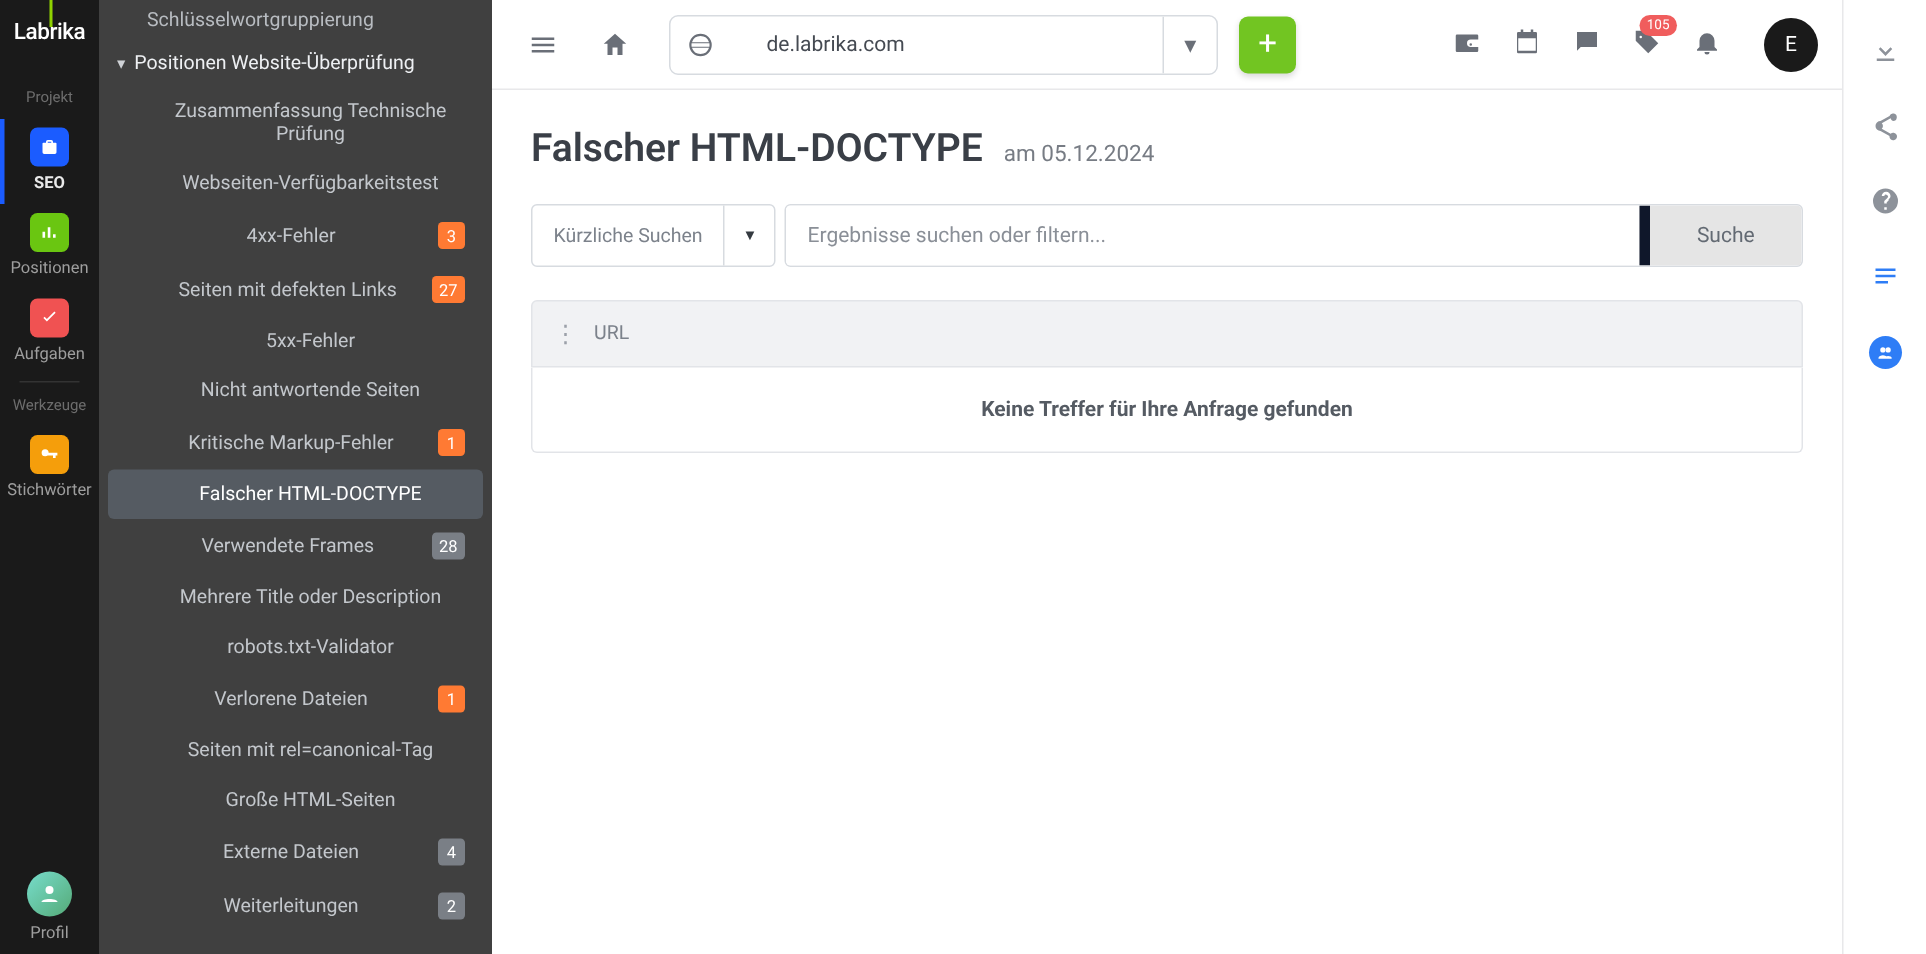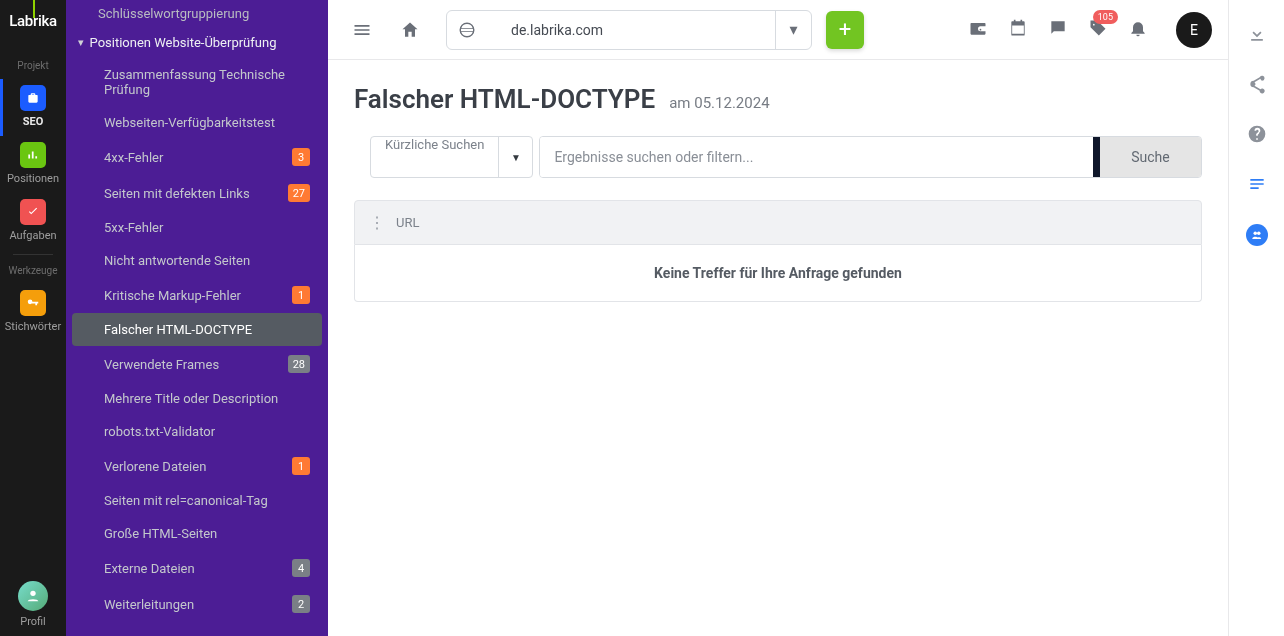--- a/index.html
+++ b/index.html
@@ -15,29 +15,29 @@
 .rail .rail-icon{width:26px;height:26px;border-radius:5px;display:flex;align-items:center;justify-content:center;margin-bottom:4px;}
 .rail .i-blue{background:#1b5cff;}
 .rail .i-green{background:#6ac611;}
 .rail .i-red{background:#f05252;}
 .rail .i-orange{background:#f59e0b;}
 .rail .rail-icon svg{width:14px;height:14px;fill:#fff;}
 .rail .spacer{flex:1;}
 .rail .profile-icon{width:30px;height:30px;border-radius:50%;background:linear-gradient(135deg,#7dc,#5a7);display:flex;align-items:center;justify-content:center;margin-bottom:4px;}
 .rail hr{width:40px;border:none;border-top:1px solid #333;margin:4px 0;}
 
-.sidebar{width:262px;background:#4c1d95;height:636px;color:#dfe1e4;font-size:13px;overflow-y:auto;position:relative;}
+.sidebar{width:262px;background:#404040;height:636px;color:#dfe1e4;font-size:13px;overflow-y:auto;position:relative;}
 .sidebar::-webkit-scrollbar{width:6px;}
 .sidebar::-webkit-scrollbar-thumb{background:#4b5158;border-radius:3px;}
 .sidebar .truncated{padding:6px 16px 6px 32px;color:#b8bcc1;}
 .sidebar .group-header{display:flex;align-items:center;padding:8px 12px;color:#eef0f3;cursor:pointer;}
 .sidebar .group-header .chev{margin-right:6px;font-size:11px;color:#cfd2d6;}
 .sidebar .item{display:flex;align-items:center;padding:9px 12px 9px 32px;cursor:pointer;color:#c3c7cc;border-radius:4px;margin:0 6px;}
 .sidebar .item.active{background:#555b62;color:#fff;}
-.sidebar .item .label{flex:1;}
+.sidebar .item .label{flex:1;text-align:center;}
 .sidebar .badge{display:inline-flex;align-items:center;justify-content:center;min-width:18px;height:18px;padding:0 5px;border-radius:3px;background:#ff7a33;color:#fff;font-size:11px;margin-left:8px;}
 .sidebar .badge.gray{background:#7a7f86;}
 
 .workspace{flex:1;display:flex;height:636px;}
 .main{flex:1;min-width:0;display:flex;flex-direction:column;}
 .topbar{height:60px;border-bottom:1px solid #e8e8ea;display:flex;align-items:center;padding:0 16px;}
 .icon-btn{width:36px;height:36px;display:flex;align-items:center;justify-content:center;border-radius:4px;cursor:pointer;color:#6a6f78;}
 .icon-btn svg{width:20px;height:20px;fill:currentColor;}
 .site-picker{display:flex;align-items:center;border:1px solid #d7dbe0;border-radius:6px;height:40px;margin-left:18px;overflow:hidden;gap:24px;}
 .site-picker .globe{width:40px;display:flex;align-items:center;justify-content:center;color:#6a6f78;}
@@ -48,21 +48,21 @@
 .topbar .grow{flex:1;}
 .top-icon{position:relative;margin:0 10px;color:#6a6f78;cursor:pointer;}
 .top-icon svg{width:20px;height:20px;fill:currentColor;}
 .count-badge{position:absolute;top:-8px;right:-10px;background:#f05d5d;color:#fff;font-size:9px;padding:1px 5px;border-radius:9px;line-height:12px;}
 .avatar-circle{width:36px;height:36px;border-radius:50%;background:#1a1a1a;color:#fff;display:flex;align-items:center;justify-content:center;margin-left:18px;font-size:14px;}
 
 .content{padding:24px 26px;flex:1;position:relative;}
 h1{font-size:26px;font-weight:600;color:#3a3f47;display:inline-block;}
 .page-date{font-size:15px;color:#777c84;margin-left:10px;}
 .filter-row{display:flex;margin-top:22px;gap:6px;}
-.recent{display:flex;align-items:flex-start;border:1px solid #d7dbe0;border-radius:4px;height:42px;margin-left:16px;}
+.recent{display:flex;align-items:center;border:1px solid #d7dbe0;border-radius:4px;height:42px;}
 .recent .rlabel{padding:0 14px;color:#7c828b;font-size:13px;}
 .recent .rcaret{width:34px;height:100%;border-left:1px solid #d7dbe0;display:flex;align-items:center;justify-content:center;color:#343a40;font-size:10px;}
 .search-wrap{flex:1;display:flex;border:1px solid #d7dbe0;border-radius:4px;overflow:hidden;}
 .search-wrap input{flex:1;border:none;outline:none;padding:0 14px;font-size:14px;color:#555;height:40px;}
 .search-wrap input::placeholder{color:#8a8f97;}
 .search-wrap .search-btn{width:108px;background:#e5e5e5;border-left:7px solid #0f172a;display:flex;align-items:center;justify-content:center;color:#636a73;font-size:14px;cursor:pointer;}
 .table-head{margin-top:22px;background:#f1f2f4;border:1px solid #e2e4e8;border-radius:4px 4px 0 0;padding:12px 14px;display:flex;align-items:center;color:#7c828b;font-size:13px;}
 .table-head .dots{margin-right:12px;color:#9ca1a9;font-size:16px;letter-spacing:-1px;}
 .no-results{border:1px solid #e2e4e8;border-top:none;padding:20px 0;text-align:center;color:#555b63;font-size:14px;border-radius:0 0 4px 4px;font-weight:bold;}
 

